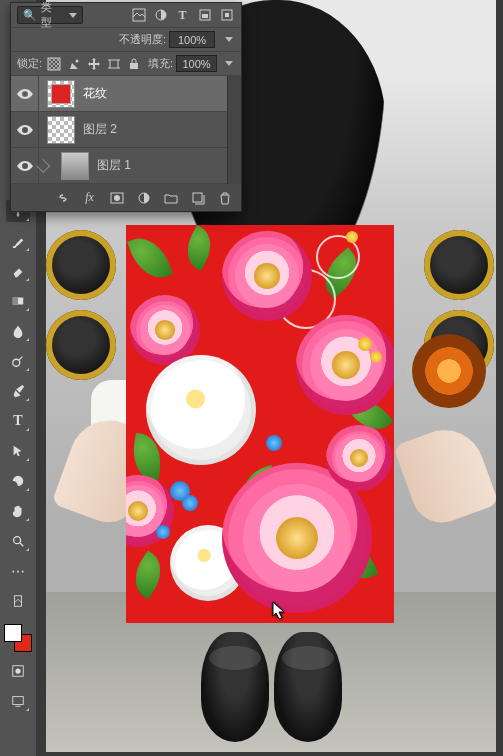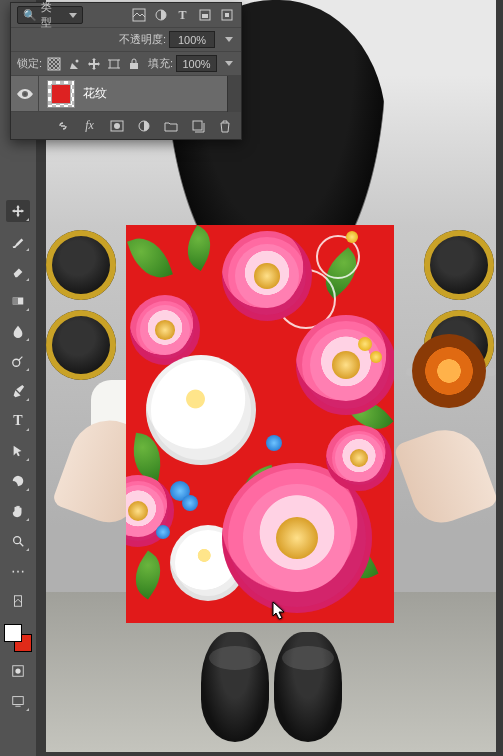--- a/index.html
+++ b/index.html
@@ -462,20 +462,43 @@
             <svg width="16" height="12" viewBox="0 0 16 12">
               <path d="M8 1C4 1 1.5 4 0 6c1.5 2 4 5 8 5s6.5-3 8-5c-1.5-2-4-5-8-5zm0 8a3 3 0 110-6 3 3 0 010 6z" fill="#ddd"></path>
               <circle cx="8" cy="6" r="1.5" fill="#555"></circle>
             </svg>
           </div>
         <div class="thumb checker">
             <div class="mini"></div>
           </div>
         <div class="layer-name">花纹</div>
       </div>
+      <div class="layer">
+        <div class="vis">
+            <svg width="16" height="12" viewBox="0 0 16 12">
+              <path d="M8 1C4 1 1.5 4 0 6c1.5 2 4 5 8 5s6.5-3 8-5c-1.5-2-4-5-8-5zm0 8a3 3 0 110-6 3 3 0 010 6z" fill="#ddd"></path>
+              <circle cx="8" cy="6" r="1.5" fill="#555"></circle>
+            </svg>
+          </div>
+        <div class="thumb checker"></div>
+        <div class="layer-name">图层 2</div>
+      </div>
+      <div class="layer">
+        <div class="vis">
+            <svg width="16" height="12" viewBox="0 0 16 12">
+              <path d="M8 1C4 1 1.5 4 0 6c1.5 2 4 5 8 5s6.5-3 8-5c-1.5-2-4-5-8-5zm0 8a3 3 0 110-6 3 3 0 010 6z" fill="#ddd"></path>
+              <circle cx="8" cy="6" r="1.5" fill="#555"></circle>
+            </svg>
+          </div>
+        <div style="width:14px;display:flex;justify-content:center">
+            <div class="corner"></div>
+          </div>
+        <div class="thumb photo-t"></div>
+        <div class="layer-name">图层 1</div>
+      </div>
     </div>
     <div class="scroll"></div>
   </div>
 
   <div class="bottom">
     <div class="iconbtn">
         <svg class="svg14" viewBox="0 0 14 14">
           <path d="M4 7a3 3 0 013-3h0M10 7a3 3 0 01-3 3h0M5 7h4" stroke="#ccc" fill="none" stroke-width="1.3"></path>
         </svg>
       </div>

